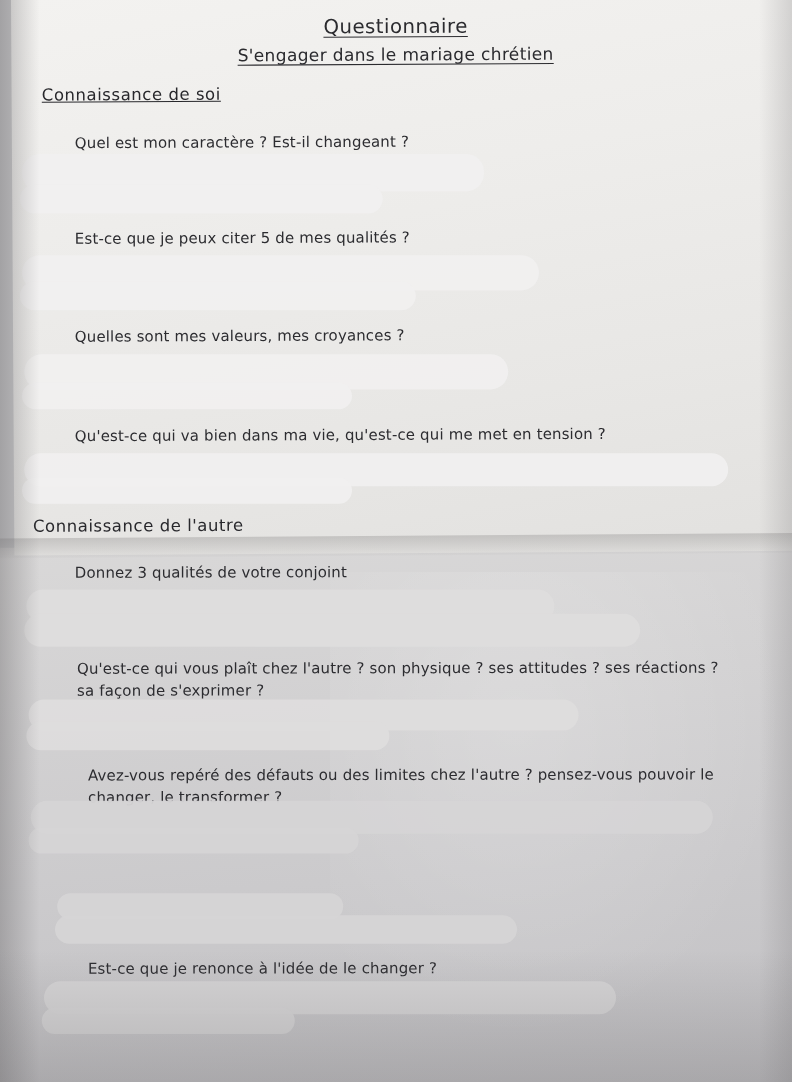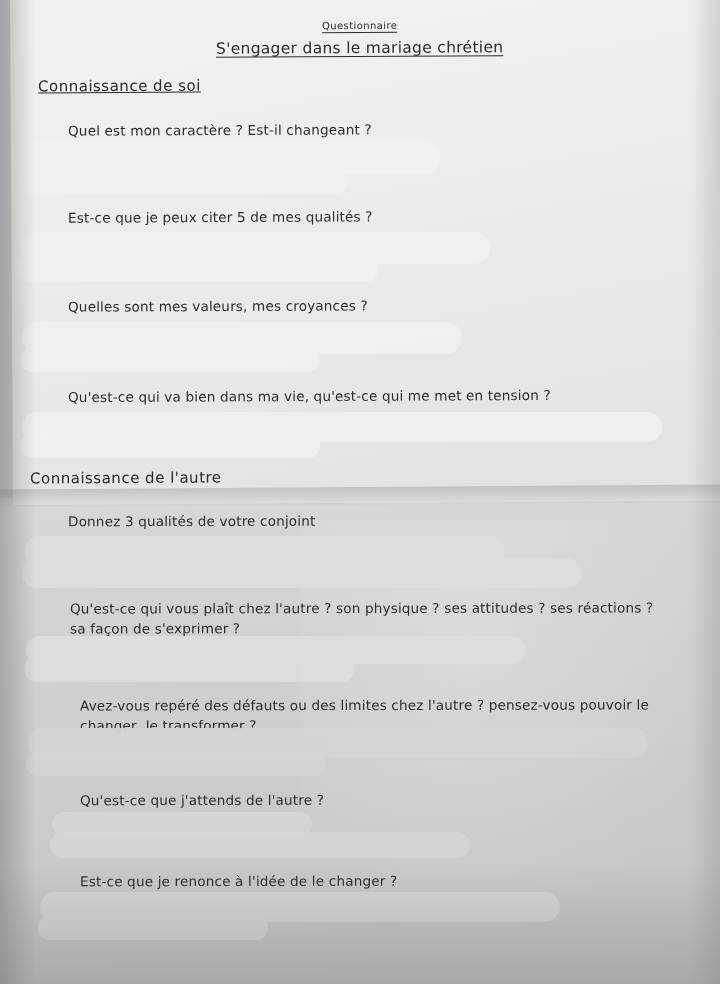--- a/index.html
+++ b/index.html
@@ -93,21 +93,21 @@
   }
 
   .title-block {
     position: absolute;
     left: 0;
     top: 14px;
     width: 720px;
     text-align: center;
   }
   .title-line1 {
-    font-size: 10px;
+    font-size: 18px;
     letter-spacing: 0.4px;
     text-decoration: underline;
     text-underline-offset: 3px;
     display: inline-block;
     transform: rotate(-0.3deg);
   }
   .title-line2 {
     margin-top: 6px;
     font-size: 15.5px;
     letter-spacing: 0.3px;
@@ -182,21 +182,20 @@
     <div class="q" id="q1">Quel est mon caractère ? Est-il changeant ?</div>
     <div class="q" id="q2">Est-ce que je peux citer 5 de mes qualités ?</div>
     <div class="q" id="q3">Quelles sont mes valeurs, mes croyances ?</div>
     <div class="q" id="q4">Qu'est-ce qui va bien dans ma vie, qu'est-ce qui me met en tension ?</div>
 
     <div class="section-head" id="sec2">Connaissance de l'autre</div>
 
     <div class="q" id="q5">Donnez 3 qualités de votre conjoint</div>
     <div class="q" id="q6">Qu'est-ce qui vous plaît chez l'autre ? son physique ? ses attitudes ? ses réactions ? sa façon de s'exprimer ?</div>
     <div class="q" id="q7">Avez-vous repéré des défauts ou des limites chez l'autre ? pensez-vous pouvoir le changer, le transformer ?</div>
-    <div class="q" id="q8">Qu'est-ce que j'attends de l'autre ?</div>
     <div class="q" id="q9">Est-ce que je renonce à l'idée de le changer ?</div>
 
   </div>
 
   <div class="mask" style="left:20px; top:140px; width:420px; height:34px;"></div>
   <div class="mask" style="left:18px; top:168px; width:330px; height:26px;"></div>
   <div class="mask" style="left:20px; top:232px; width:470px; height:32px;"></div>
   <div class="mask" style="left:18px; top:256px; width:360px; height:26px;"></div>
   <div class="mask" style="left:22px; top:322px; width:440px; height:32px;"></div>
   <div class="mask" style="left:20px; top:348px; width:300px; height:24px;"></div>

